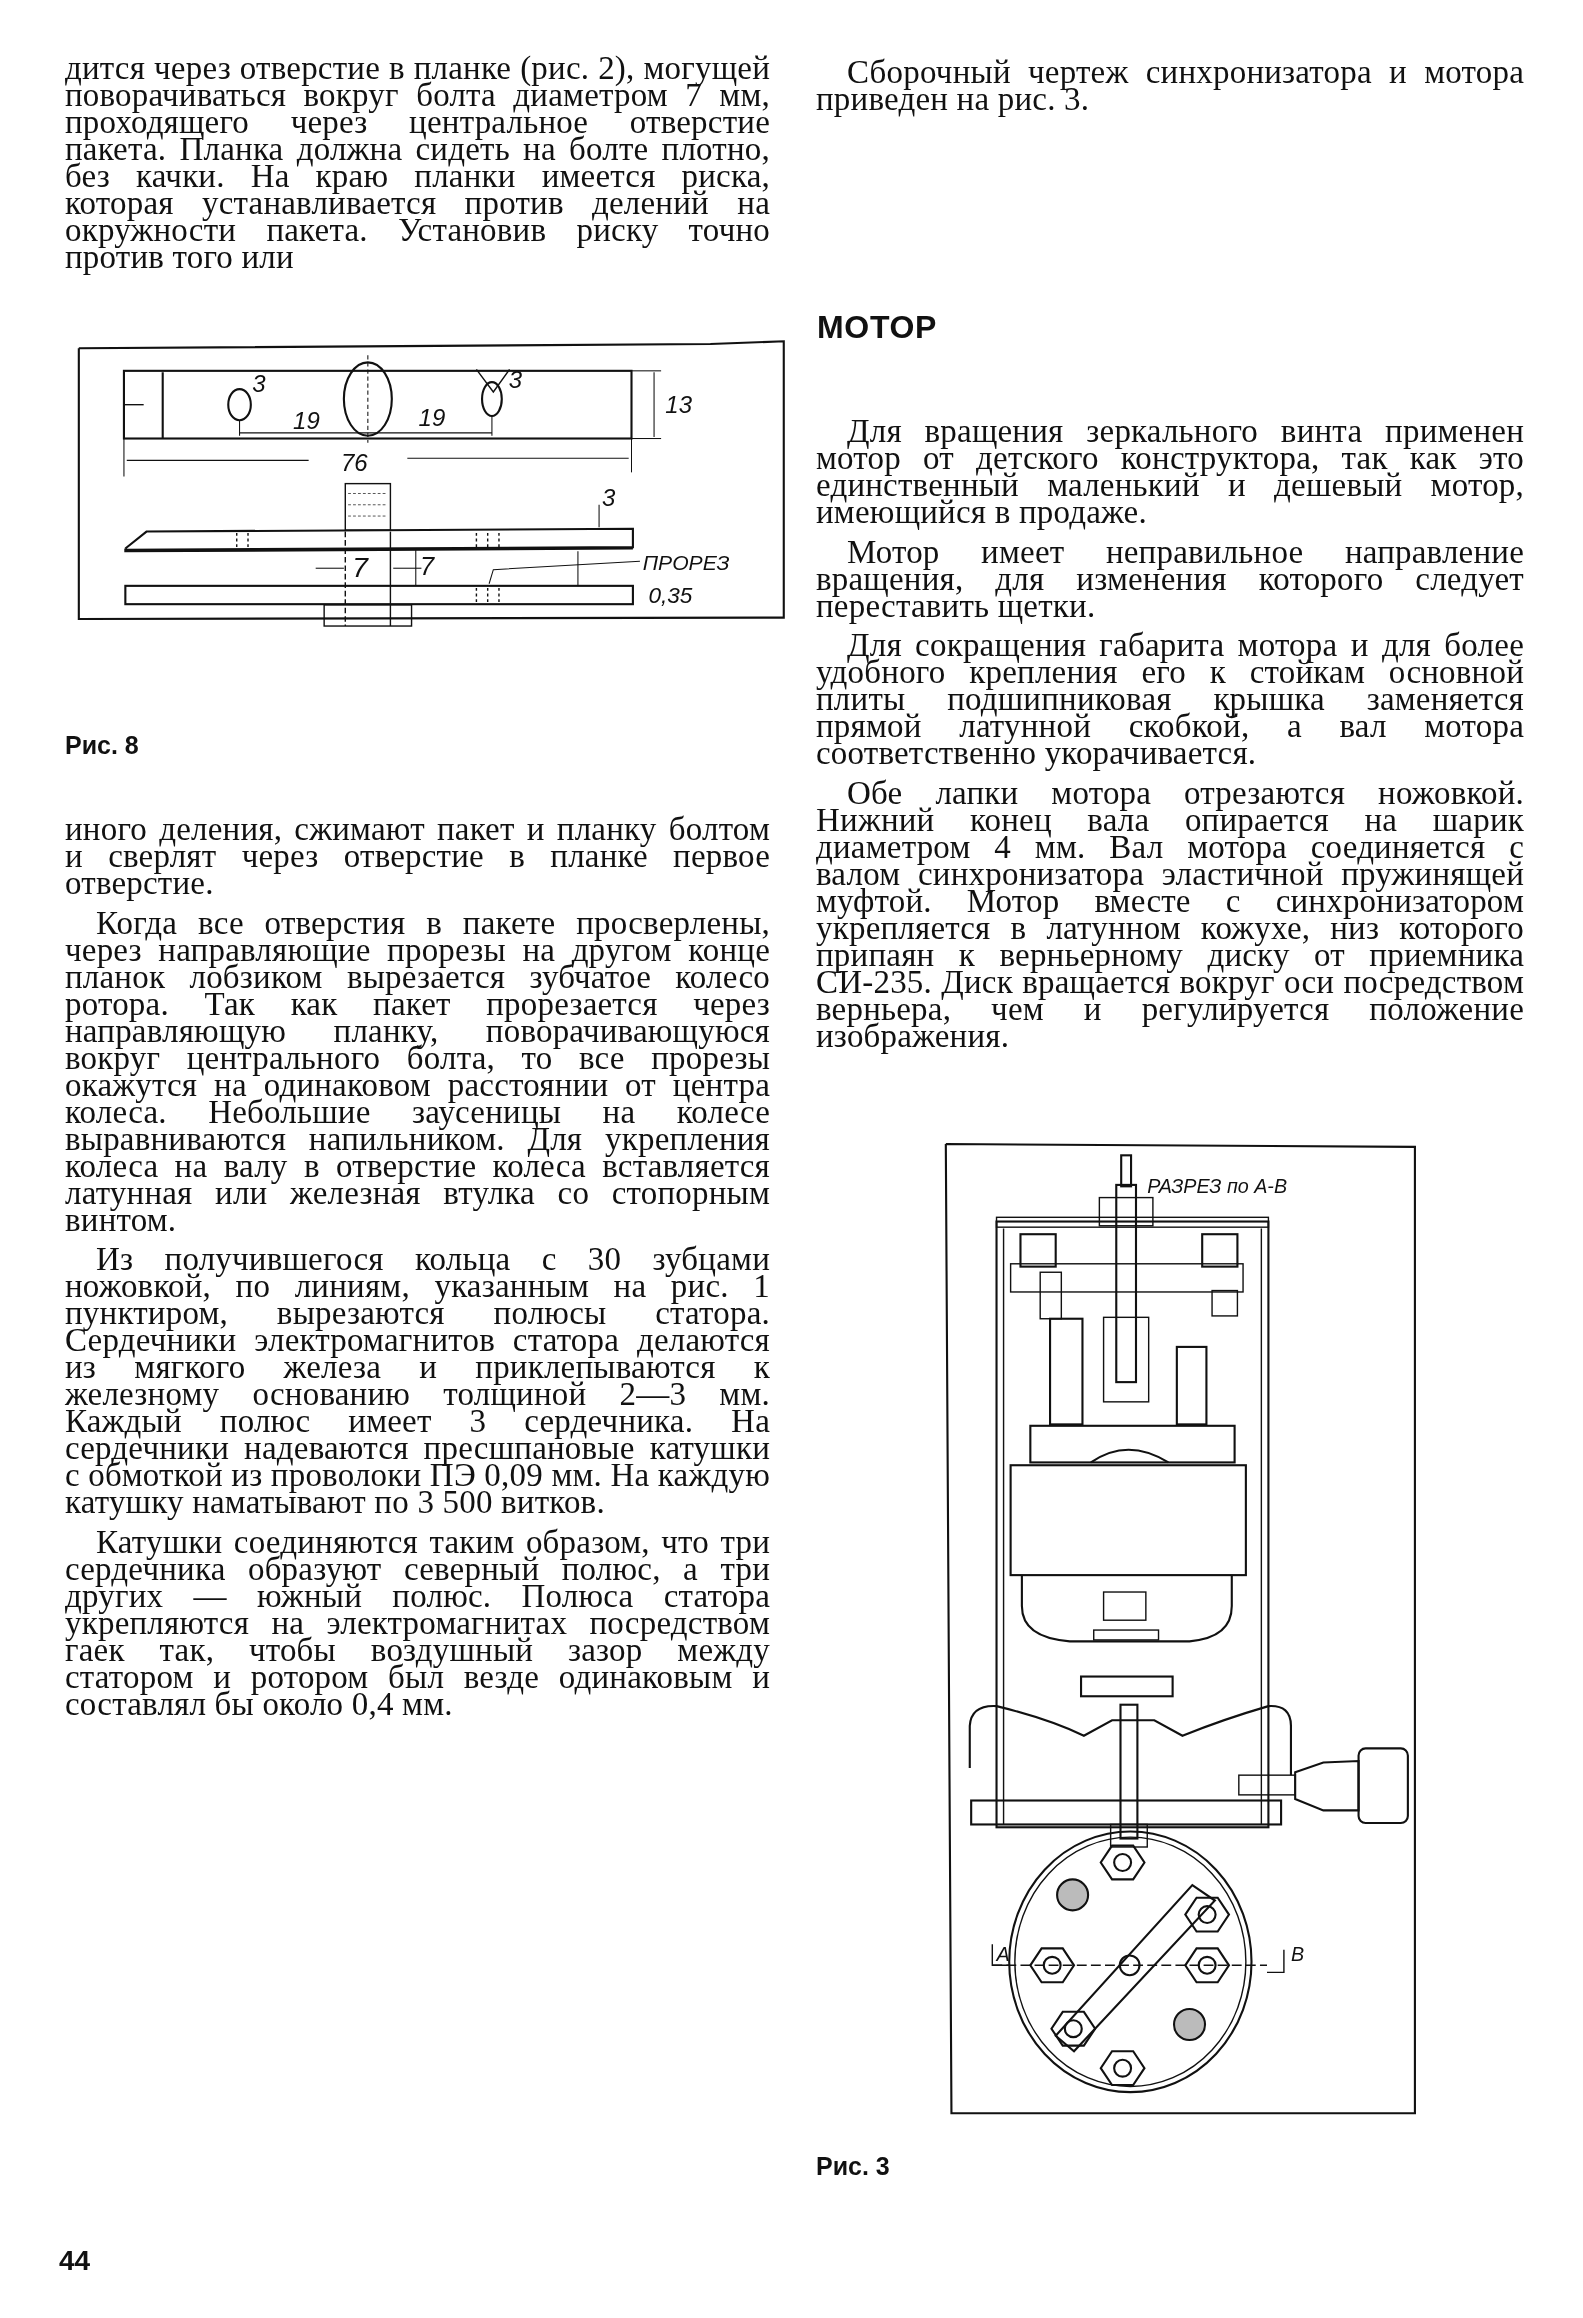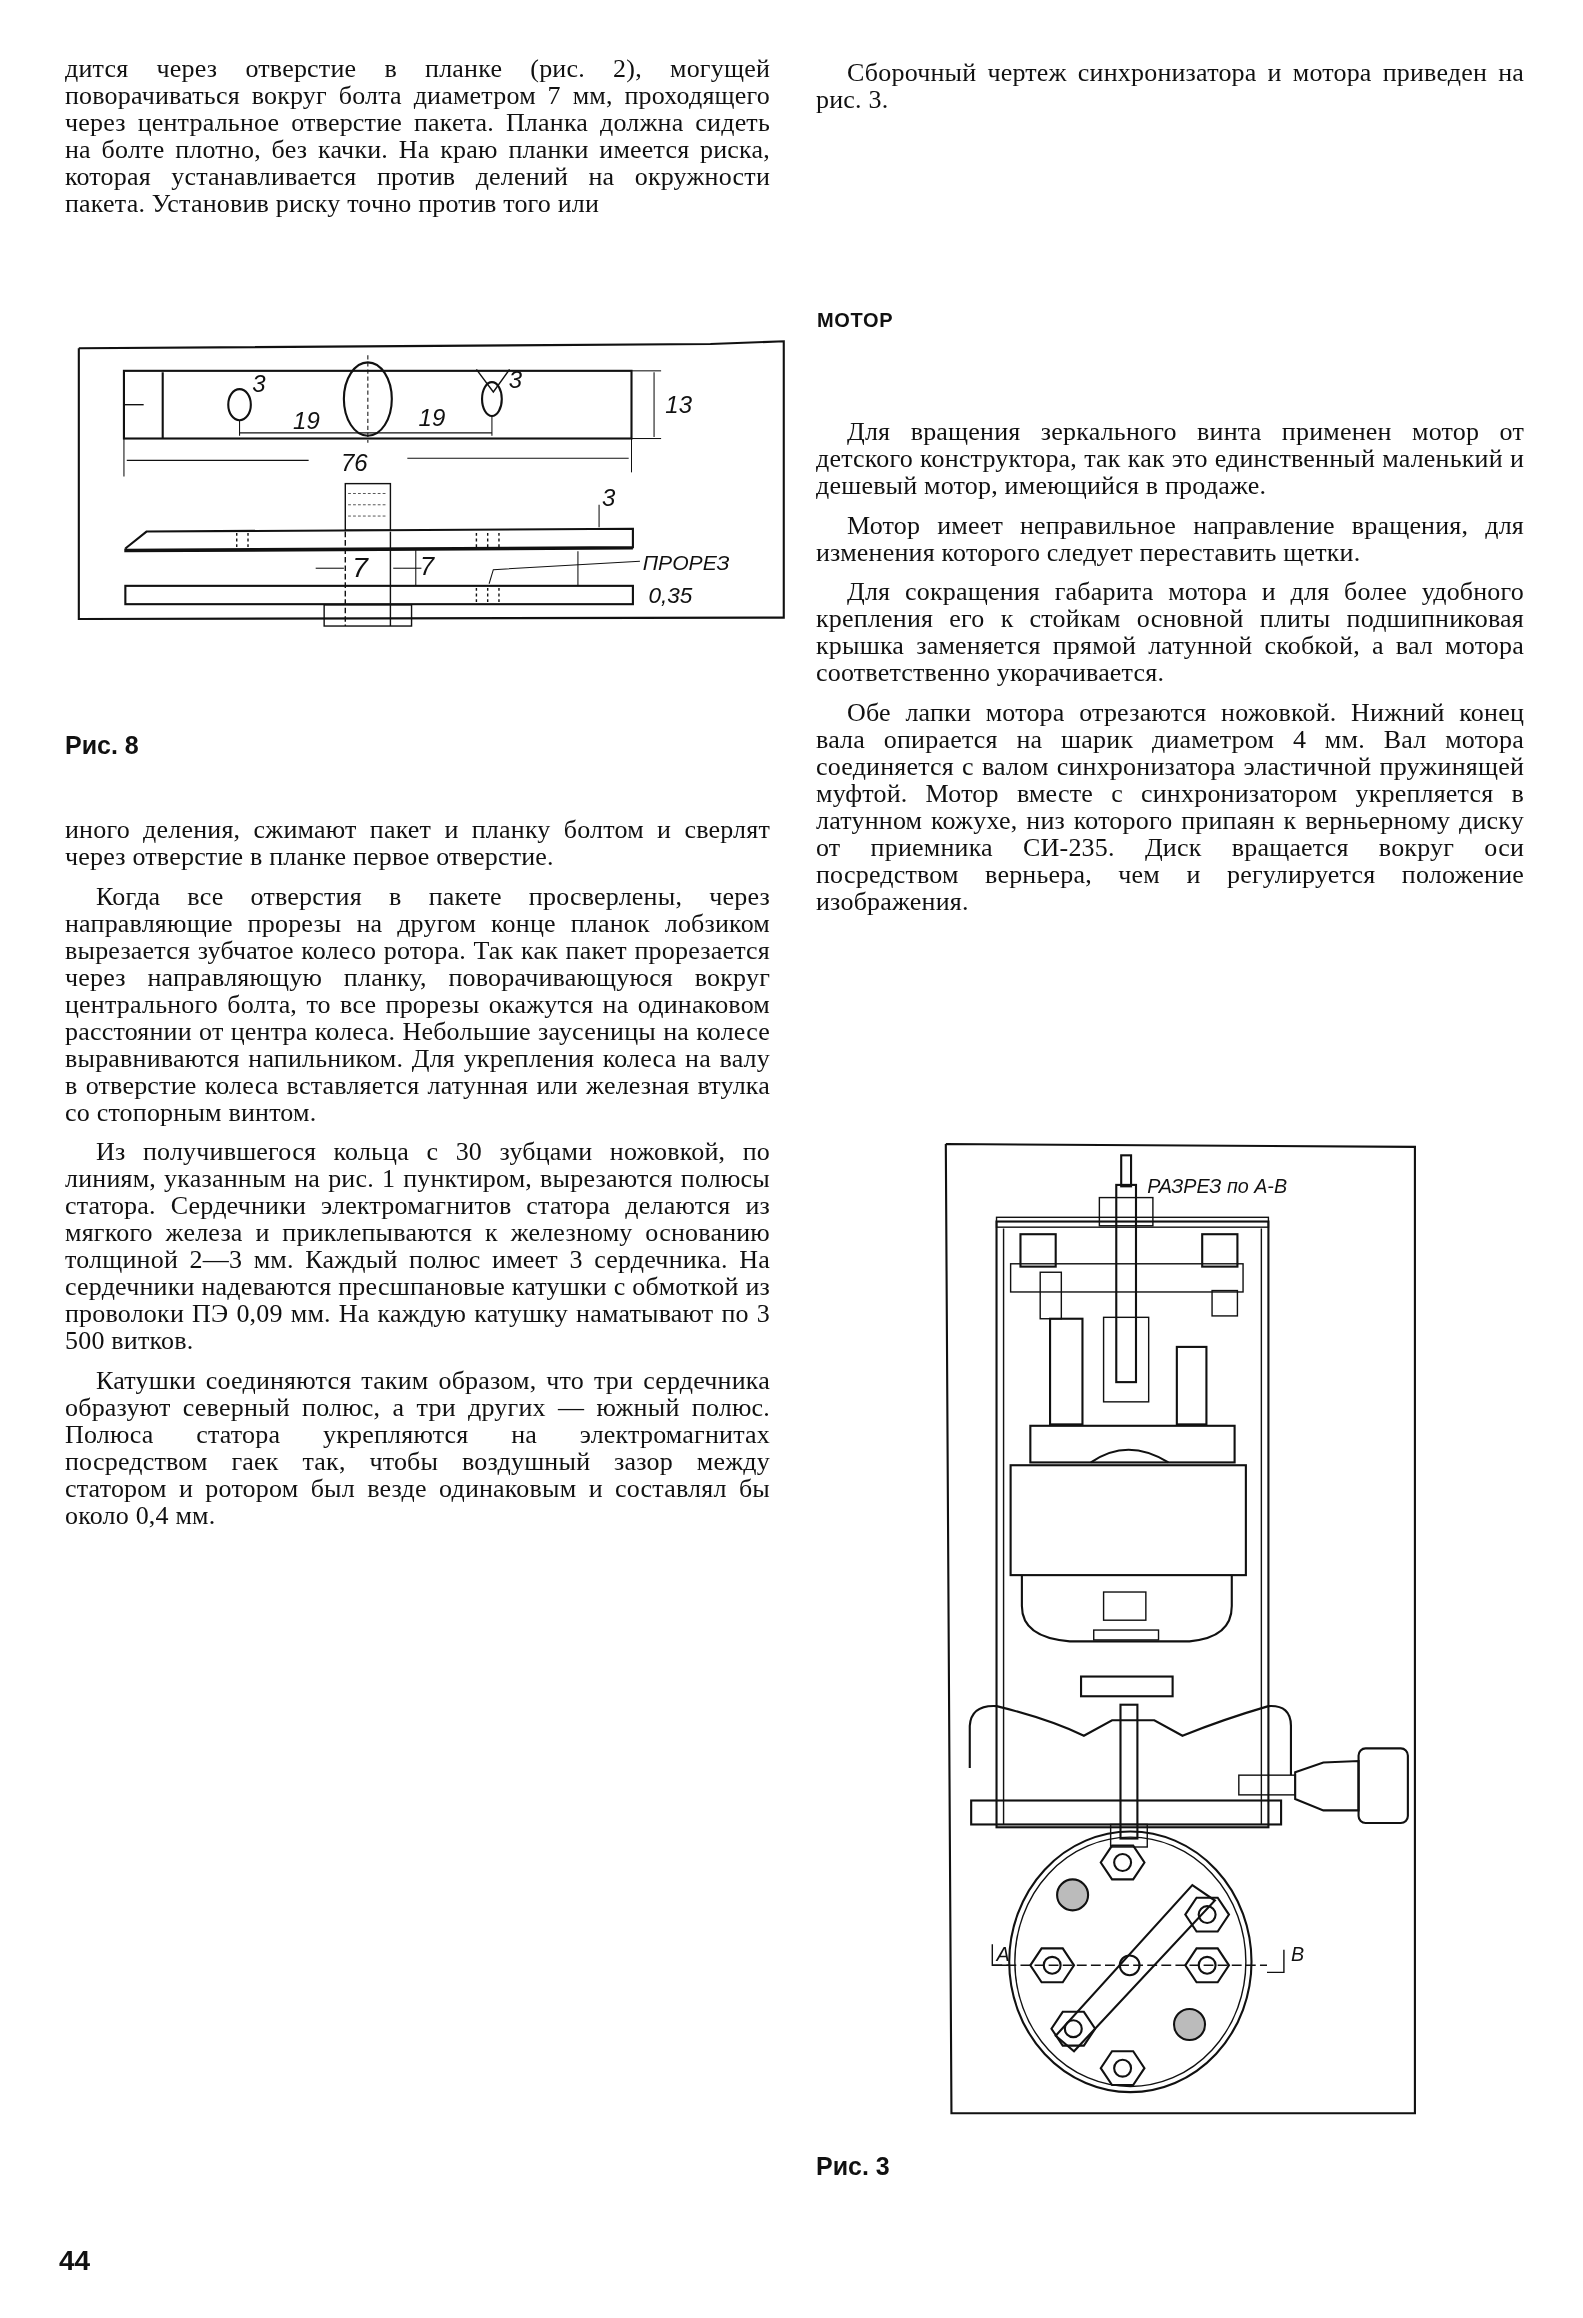--- a/index.html
+++ b/index.html
@@ -1,26 +1,26 @@
 <!DOCTYPE html>
 <html style="font-size:11.3px"><head>
 <meta charset="utf-8">
 <style>
   html, body { margin:0; padding:0; background:#fff; }
   body { width:1584px; height:2319px; position:relative; overflow:hidden; color:#111;
          font-family:"Liberation Serif", "DejaVu Serif", serif; }
-  .col { position:absolute; font-size:26px; line-height:27px; text-align:justify; letter-spacing:0.2px; }
+  .col { position:absolute; font-size:33px; line-height:27px; text-align:justify; letter-spacing:0.2px; }
   .col p { margin:0 0 12.7px 0; text-indent:31px; }
   .col p.noindent { text-indent:0; }
   #left-top { left:65px; top:55px; width:705px; }
   #left-main { left:65px; top:816px; width:705px; }
   #right-top { left:816px; top:59px; width:708px; }
   #right-main { left:816px; top:380px; width:708px;margin-top:38px; }
   .heading { position:absolute; left:817px; top:309px; font-family:"Liberation Sans", "DejaVu Sans", sans-serif;
-             font-weight:bold; font-size:20px; letter-spacing:0.7px; }
+             font-weight:bold; font-size:32px; letter-spacing:0.7px; }
   .caption { position:absolute; font-family:"Liberation Sans", "DejaVu Sans", sans-serif; font-weight:bold; font-size:25px; }
   #cap2 { left:65px; top:731px; }
   #cap3 { left:816px; top:2152px; }
   .pagenum { position:absolute; left:59px; top:2245px; font-family:"Liberation Sans", "DejaVu Sans", sans-serif;
              font-weight:bold; font-size:28px; }
   .figure { position:absolute; }
   #fig2 { left:76px; top:337px; width:712px; height:356px; }
   #fig3 { left:943px; top:1141px; width:486px; height:976px; }
   svg text { font-family:"Liberation Sans", "DejaVu Sans", sans-serif; font-style:italic; }
 </style>

